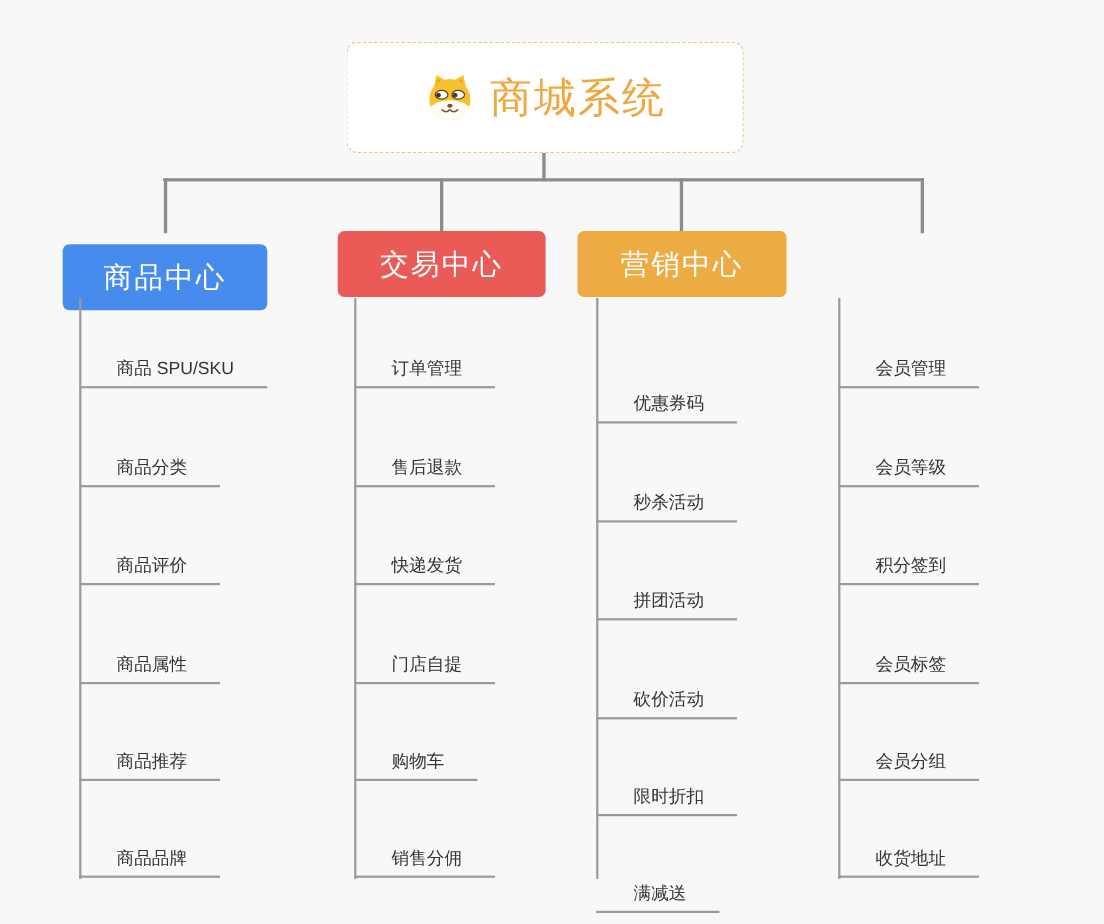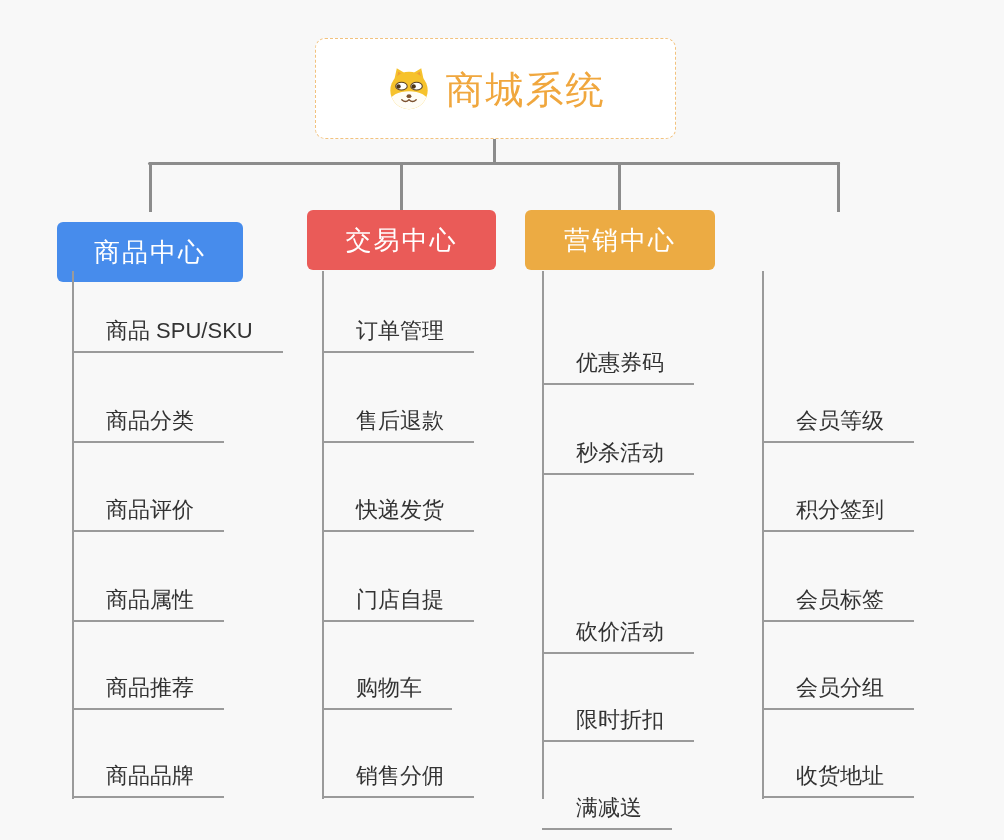--- a/index.html
+++ b/index.html
@@ -54,21 +54,21 @@
   
   .vline{position:absolute;top:271px;width:2px;height:528px;background:var(--underline);}
   .v0{left:72px;} .v1{left:322px;} .v2{left:542px;} .v3{left:762px;}
 
   
   .leaf{
     position:absolute;height:42px;
     display:flex;align-items:flex-end;
     padding:0 30px 5px 34px;
     border-bottom:2px solid var(--underline);
-    font-size:22px;color:var(--leaf-text);
+    font-size:16px;color:var(--leaf-text);
     white-space:nowrap;cursor:pointer;
   }
   .col0{left:72px;} .col1{left:322px;} .col2{left:542px;margin-top:32px;} .col3{left:762px;}
   .r0{top:311px;} .r1{top:401px;} .r2{top:490px;} .r3{top:580px;} .r4{top:668px;} .r5{top:756px;}
 </style>
 </head>
 <body>
 
 <div class="canvas">
 
@@ -128,23 +128,25 @@
 
   <div class="leaf col1 r0">订单管理</div>
   <div class="leaf col1 r1">售后退款</div>
   <div class="leaf col1 r2">快递发货</div>
   <div class="leaf col1 r3">门店自提</div>
   <div class="leaf col1 r4">购物车</div>
   <div class="leaf col1 r5">销售分佣</div>
 
   <div class="leaf col2 r0">优惠券码</div>
   <div class="leaf col2 r1">秒杀活动</div>
+  <div class="leaf col2 r2">拼团活动</div>
   <div class="leaf col2 r3">砍价活动</div>
   <div class="leaf col2 r4">限时折扣</div>
   <div class="leaf col2 r5">满减送</div>
 
+  <div class="leaf col3 r0">会员管理</div>
   <div class="leaf col3 r1">会员等级</div>
   <div class="leaf col3 r3">会员标签</div>
   <div class="leaf col3 r2">积分签到</div>
   <div class="leaf col3 r4">会员分组</div>
   <div class="leaf col3 r5">收货地址</div>
 
 </div>
 
 </body></html>

